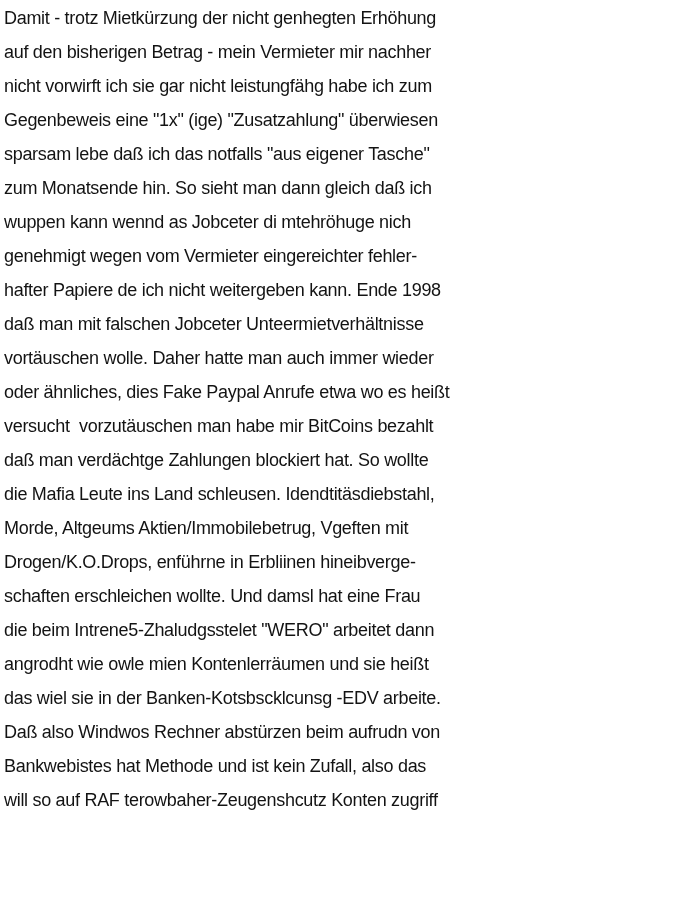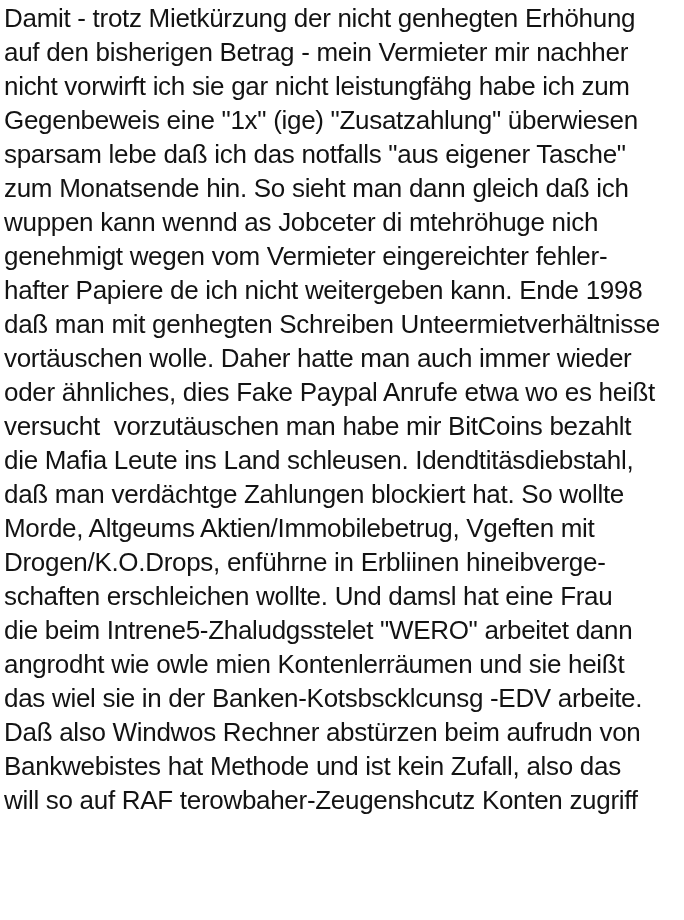--- a/index.html
+++ b/index.html
@@ -10,21 +10,21 @@
   .page {
     width: 684px;
     height: 920px;
     background: #ffffff;
     overflow: hidden;
     box-sizing: border-box;
     padding: 1px 0 0 4px;
   }
   .text-block {
     font-family: "Liberation Sans", "DejaVu Sans", sans-serif;
-    font-size: 26px;
+    font-size: 18px;
     line-height: 34px;
     color: #131313;
     letter-spacing: -0.3px;
   }
   .text-line {
     white-space: pre;
     height: 34px;
   }
 </style>
 </head>
@@ -34,26 +34,26 @@
   <div class="text-block">
     <div class="text-line">Damit - trotz Mietkürzung der nicht genhegten Erhöhung</div>
     <div class="text-line">auf den bisherigen Betrag - mein Vermieter mir nachher</div>
     <div class="text-line">nicht vorwirft ich sie gar nicht leistungfähg habe ich zum</div>
     <div class="text-line">Gegenbeweis eine "1x" (ige) "Zusatzahlung" überwiesen</div>
     <div class="text-line">sparsam lebe daß ich das notfalls "aus eigener Tasche"</div>
     <div class="text-line">zum Monatsende hin. So sieht man dann gleich daß ich</div>
     <div class="text-line">wuppen kann wennd as Jobceter di mtehröhuge nich</div>
     <div class="text-line">genehmigt wegen vom Vermieter eingereichter fehler-</div>
     <div class="text-line">hafter Papiere de ich nicht weitergeben kann. Ende 1998</div>
-    <div class="text-line">daß man mit genhegten Schreiben Unteermietverhältnisse</div>
+    <div class="text-line">daß man mit falschen Jobceter Unteermietverhältnisse</div>
     <div class="text-line">vortäuschen wolle. Daher hatte man auch immer wieder</div>
     <div class="text-line">oder ähnliches, dies Fake Paypal Anrufe etwa wo es heißt</div>
     <div class="text-line">versucht  vorzutäuschen man habe mir BitCoins bezahlt</div>
+    <div class="text-line">daß man verdächtge Zahlungen blockiert hat. So wollte</div>
     <div class="text-line">die Mafia Leute ins Land schleusen. Idendtitäsdiebstahl,</div>
-    <div class="text-line">daß man verdächtge Zahlungen blockiert hat. So wollte</div>
     <div class="text-line">Morde, Altgeums Aktien/Immobilebetrug, Vgeften mit</div>
     <div class="text-line">Drogen/K.O.Drops, enführne in Erbliinen hineibverge-</div>
     <div class="text-line">schaften erschleichen wollte. Und damsl hat eine Frau</div>
     <div class="text-line">die beim Intrene5-Zhaludgsstelet "WERO" arbeitet dann</div>
     <div class="text-line">angrodht wie owle mien Kontenlerräumen und sie heißt</div>
     <div class="text-line">das wiel sie in der Banken-Kotsbscklcunsg -EDV arbeite.</div>
     <div class="text-line">Daß also Windwos Rechner abstürzen beim aufrudn von</div>
     <div class="text-line">Bankwebistes hat Methode und ist kein Zufall, also das</div>
     <div class="text-line">will so auf RAF terowbaher-Zeugenshcutz Konten zugriff</div>
   </div>

